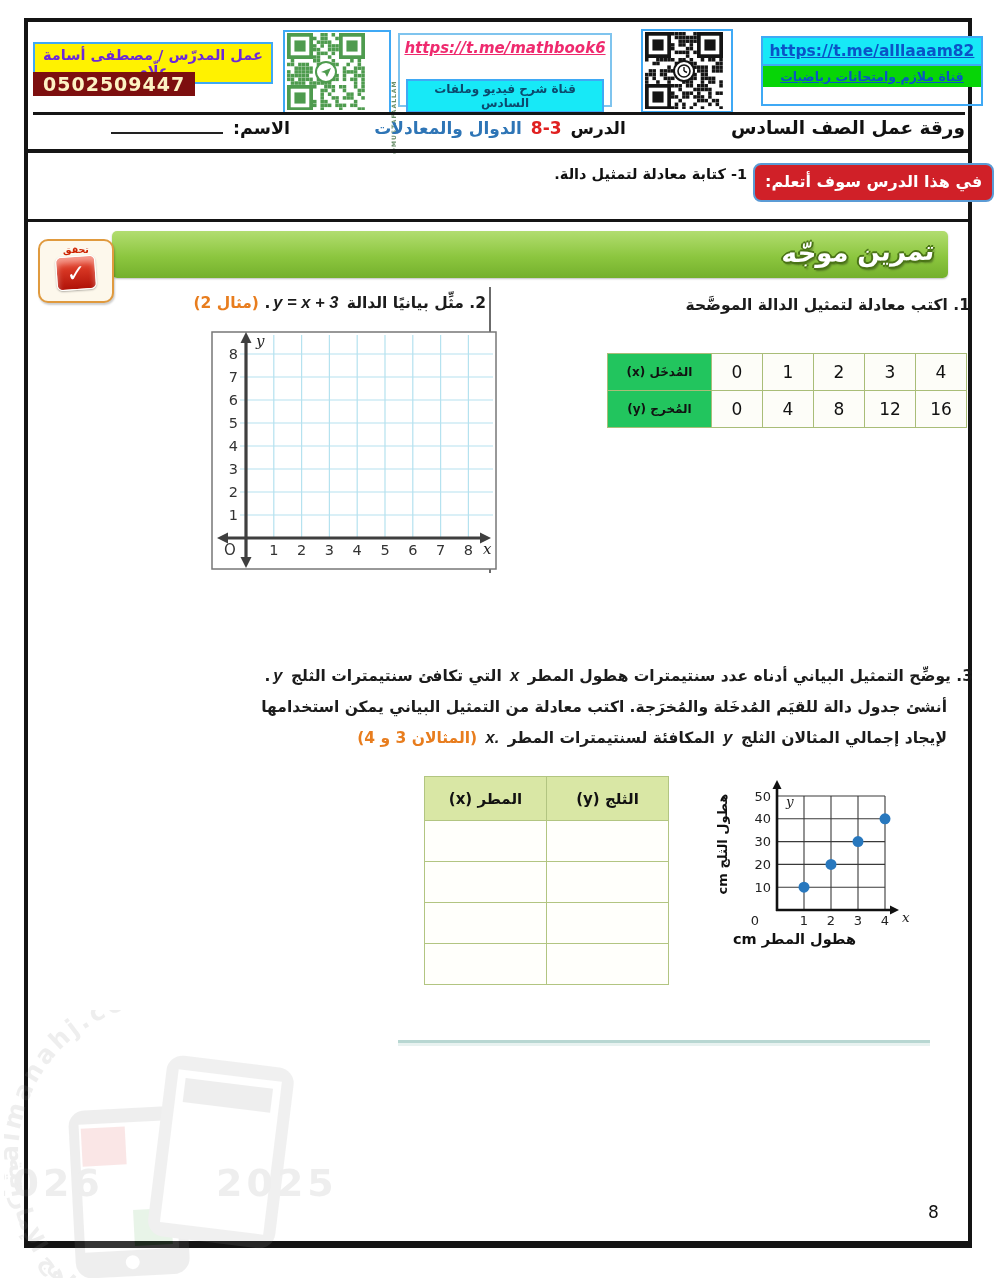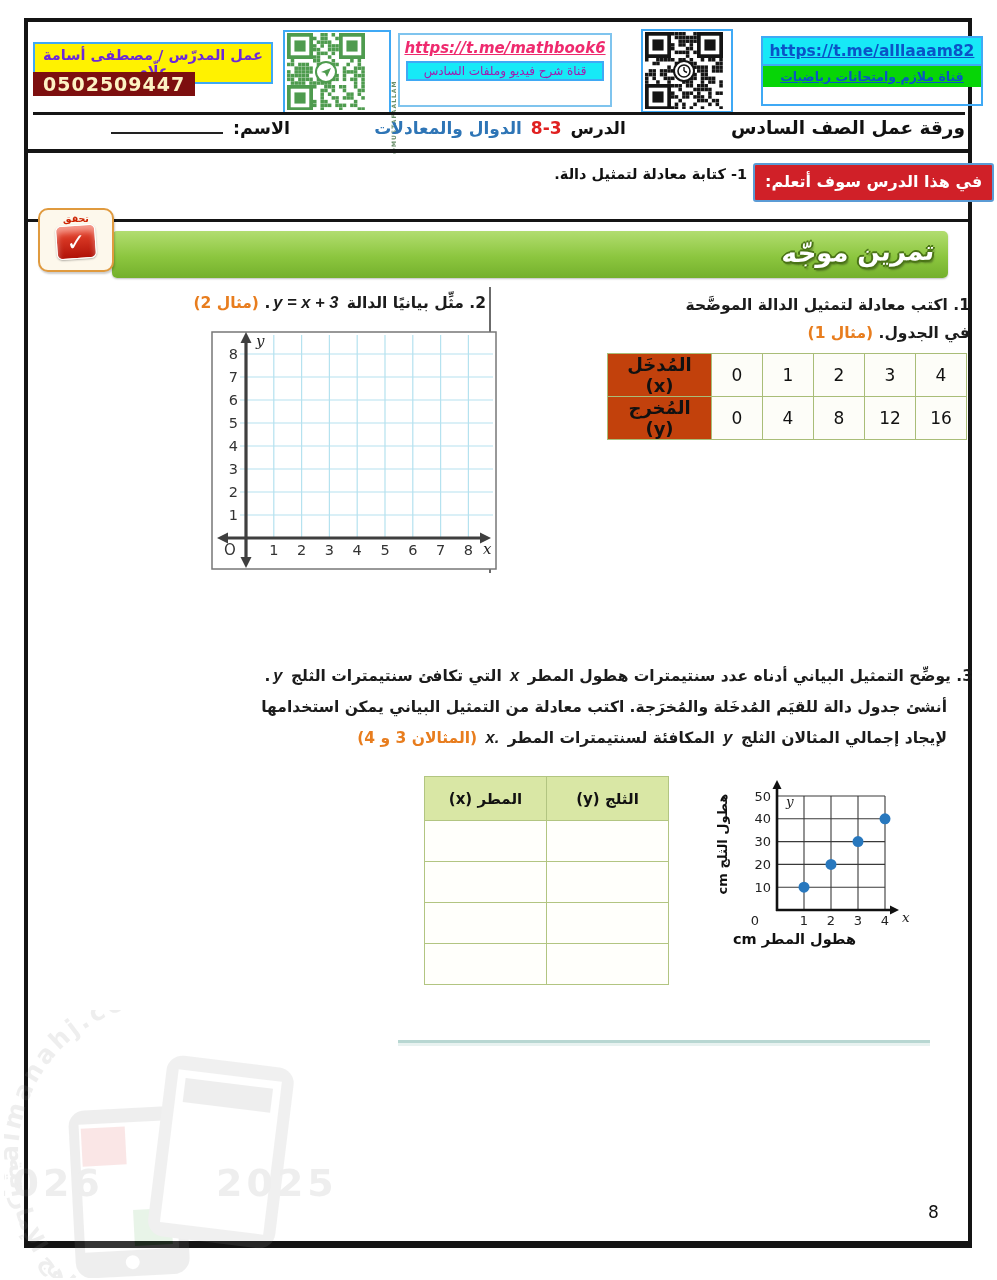--- a/index.html
+++ b/index.html
@@ -25,22 +25,22 @@
   .qr-box { border:2px solid #3fa9f5; background:#fff; }
   .qr-green { left:283px; top:30px; width:108px; height:84px; }
   .qr-black { left:641px; top:29px; width:92px; height:84px; }
   .qr-handle { position:absolute; right:-1px; top:42px; width:80px; height:8px;
     transform:rotate(-90deg); transform-origin:right top;
     font-size:6px; letter-spacing:1px; color:#6a8f6a; font-weight:bold; text-align:left;}
 
   .mid-box { left:398px; top:33px; width:214px; height:74px; border:2px solid #7fc4ee; background:#fff; }
   .mid-link { display:block; color:#ef2a6e; font-weight:bold; font-size:15px;
     text-decoration:underline; text-align:center; padding:4px 2px 2px;font-style:italic; }
-  .mid-caption { margin:2px 6px; background:#17e9f7; border:2px solid #3fa9f5;
-    color:#a21caf; font-weight:normal; font-size:12px; text-align:center; padding:1px 2px; }
+  .mid-caption { margin:20px 6px; background:#17e9f7; border:2px solid #3fa9f5;
+    color:#0c4a6e; font-weight:bold; font-size:12px; text-align:center; padding:1px 2px; }
 
   .right-box { left:726px; top:36px; width:222px; height:70px; border:2px solid #3fa9f5;margin-left:35px; }
   .right-link { display:block; background:#17e9f7; color:#0a53c7; font-weight:bold;
     font-size:15.5px; text-decoration:underline; text-align:center; padding:4px 2px; }
   .right-caption { display:block; background:#07d507; color:#0a53c7; font-weight:bold;
     font-size:12.5px; text-decoration:underline; text-align:center; padding:3px 2px;
     border-top:2px solid #3fa9f5; }
 
   .hr1 { left:33px; top:112px; width:932px; height:3px; background:#151515; }
   .hr2 { left:28px; top:149px; width:940px; height:3.5px; background:#151515; }
@@ -49,52 +49,52 @@
   
   .ws-title { left:725px; top:117px; width:240px; font-size:18.5px; font-weight:bold; text-align:right; }
   .lesson-line { left:355px; top:118px; width:290px; font-size:17px; font-weight:bold; text-align:center; }
   .lesson-num { color:#e02020; direction:ltr; unicode-bidi:bidi-override; margin:0 3px; }
   .lesson-title { color:#2e75b6; }
   .name-line { left:90px; top:118px; width:200px; font-size:17.5px; font-weight:bold; text-align:right; }
   .name-underline { display:inline-block; width:112px; border-bottom:2px solid #222; height:14px; margin-right:4px;}
 
   
   .obj-box { left:753px; top:163px; height:39px; padding:0 10px; background:#d02028;
-    border:2.5px solid #5b9bd5; border-radius:3px; color:#fff; font-weight:bold;
+    border:2.5px solid #5b9bd5; border-radius:8px; color:#fff; font-weight:bold;
     font-size:16px; line-height:34px; text-align:center; }
   .obj-list { left:535px; top:160px; width:212px; font-size:14.5px; font-weight:bold;
     line-height:28px; text-align:right; }
 
   
   .banner { left:112px; top:231px; width:836px; height:47px; border-radius:5px;
     background:linear-gradient(#b2dd70,#8cc63f 55%,#74b02c); box-shadow:0 1px 2px rgba(0,0,0,.25); }
   .banner-title { position:absolute; right:14px; top:6px; font-size:26px; font-weight:bold;
     color:#fff; letter-spacing:.5px; transform:skewX(-6deg) rotate(-1deg);
     text-shadow:-2px 0 #4a7416, 2px 0 #4a7416, 0 -2px #4a7416, 0 2px #4a7416,
                 -1px -1px #4a7416, 1px 1px #4a7416, 2px 3px 2px rgba(0,0,0,.35); }
-  .badge { left:38px; top:208px; width:76px; height:64px; background:#fdf8ec;
+  .badge { left:38px; top:239px; width:76px; height:64px; background:#fdf8ec;
     border:2px solid #e09a3e; border-radius:10px; box-shadow:1px 2px 2px rgba(0,0,0,.2);
     text-align:center; }
   .badge-label { font-size:9.5px; font-weight:bold; color:#cc2200; margin-top:3px; }
   .badge-check { width:40px; height:34px; margin:1px auto 0; border-radius:6px;
     background:linear-gradient(#ef4d34,#b01208); border:1px solid #fff;
     box-shadow:inset 0 6px 6px rgba(255,255,255,.45), 0 1px 2px rgba(0,0,0,.3);
     color:#fff; font-size:23px; font-weight:bold; line-height:32px; transform:rotate(-4deg); }
 
   
   .qtext { font-size:15.5px; font-weight:bold; color:#1c1c1c; }
   .q1-text { left:598px; top:291px; width:372px; line-height:28px; text-align:right; }
   .example-ref { color:#e87d1e; }
   .lat { font-family:Liberation Sans, sans-serif; font-style:italic; direction:ltr;
          unicode-bidi:embed; margin:0 3px; font-size:16.5px; }
 
   
   .q1-table { left:607px; top:353px; border-collapse:collapse; direction:ltr; }
   .q1-table th, .q1-table td { border:1.5px solid #a9bd78; height:37px; }
-  .q1-table th { width:104px; background:#c2410c; font-size:18px; font-weight:bold;
+  .q1-table th { width:104px; background:#22c55e; font-size:12px; font-weight:bold;
      direction:rtl; padding:0 18px; }
   .q1-table td { width:51px; text-align:center; font-size:17px; background:#fdfdf8; }
 
   .vdivider { left:489px; top:287px; width:1.5px; height:286px; background:#6b6b6b; }
 
   
   .q2-text { left:128px; top:289px; width:358px; text-align:right; line-height:26px; }
   .q2-graph { left:211px; top:331px; width:286px; height:239px; }
 
   
@@ -504,24 +504,20 @@
 <div class="abs banner">
   <span class="banner-title">تمرين موجّه</span>
 </div>
 <div class="abs badge">
   <div class="badge-label">تحقق</div>
   <div class="badge-check">✓</div>
 </div>
 
 <div class="abs qtext q1-text rtl">
   <div>1. اكتب معادلة لتمثيل الدالة الموضَّحة</div>
-  <div>
-    <span>في الجدول.</span>
-    <span class="example-ref">(مثال 1)</span>
-  </div>
 </div>
 
 <table class="abs q1-table">
   <tbody>
       <tr>
     <th>المُدخَل (x)</th>
     <td>0</td>
     <td>1</td>
     <td>2</td>
     <td>3</td>

